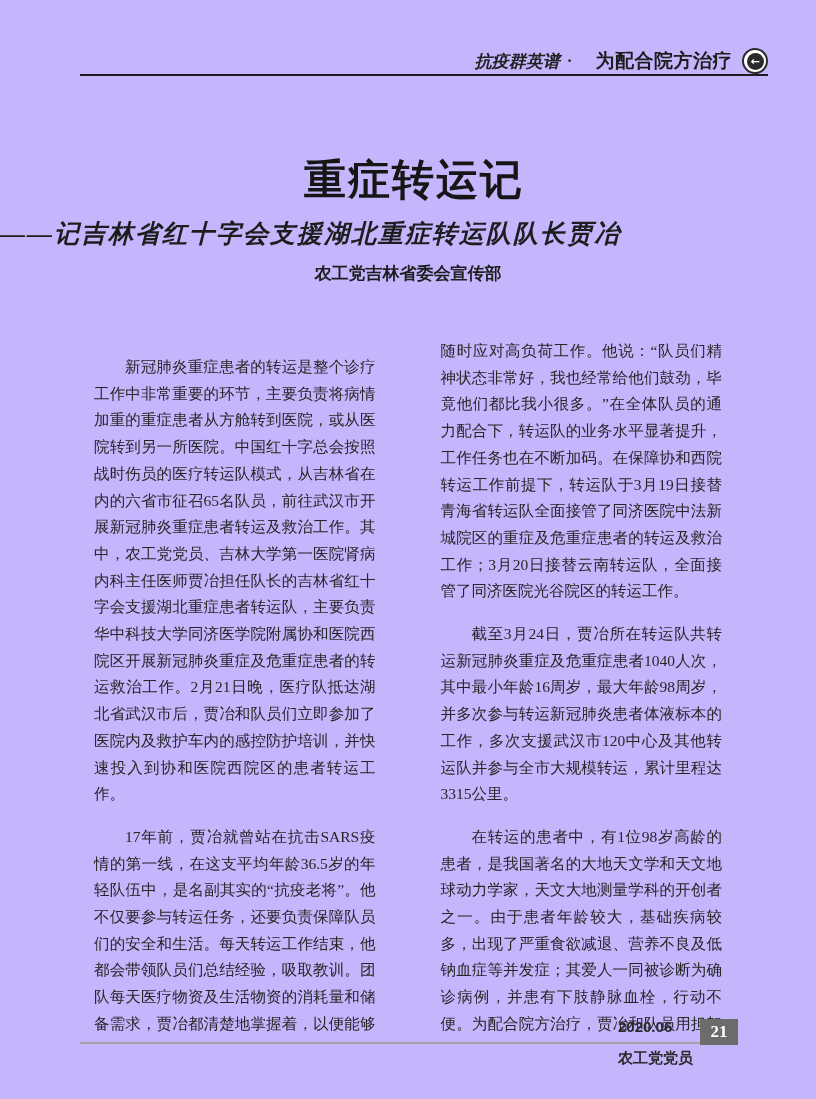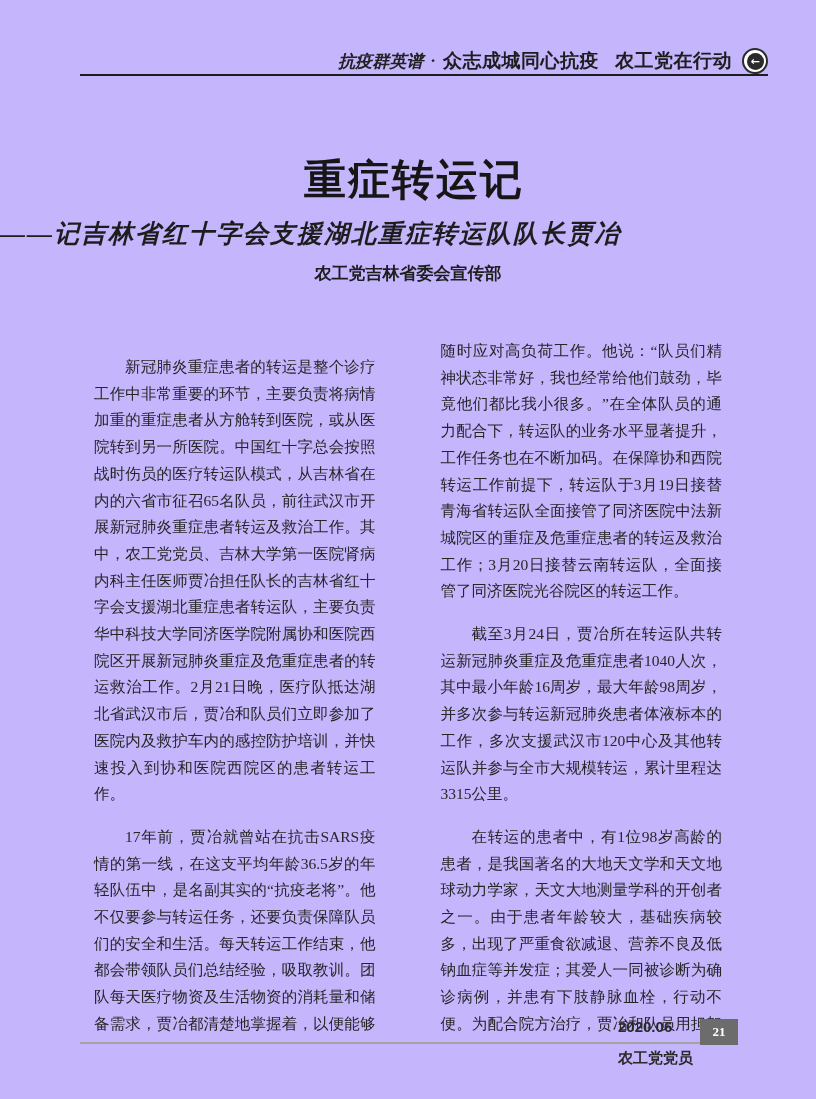--- a/index.html
+++ b/index.html
@@ -30,33 +30,32 @@
   .columns{position:absolute;left:78px;top:338px;width:660px;height:700px;
     column-count:2;column-gap:33px;column-fill:auto;
     font-size:15.5px;line-height:26.7px;text-align:justify;color:#262626;overflow:hidden;}
   .para{margin:16px;text-indent:2em;}
 
   
   .ftr-rule{position:absolute;left:80px;top:1042px;width:622px;height:2px;background:#a3a3a3;}
   .ftr-text{position:absolute;top:1018px;right:123px;display:flex;gap:14px;align-items:baseline;
     font-family:"Liberation Sans","DejaVu Sans",sans-serif;font-weight:700;font-size:15px;color:#2a2a2a;flex-direction:column;}
   .ftr-page{position:absolute;left:700px;top:1019px;width:38px;height:26px;background:#6c6c6c;
-    color:#ffffff;font-family:"Liberation Serif","DejaVu Serif",serif;font-weight:700;font-size:13px;
+    color:#ffffff;font-family:"Liberation Serif","DejaVu Serif",serif;font-weight:700;font-size:17px;
     display:flex;align-items:center;justify-content:center;}
 </style>
 </head>
 <body>
 
 <div class="page">
 
   <div class="hdr-row">
     <span class="hdr-kai">抗疫群英谱</span>
     <span class="hdr-dot">·</span>
-    <span class="hdr-bold">众志成城同心抗疫</span>
-    <span class="hdr-bold hdr-gap">农工党在行动</span>
+    <span class="hdr-bold hdr-gap">为配合院方治疗</span>
     <span class="hdr-icon">
         <span class="hdr-icon-inner">←</span>
       </span>
   </div>
   <div class="hdr-rule"></div>
 
   <h1 class="title">重症转运记</h1>
   <div class="subtitle">——记吉林省红十字会支援湖北重症转运队队长贾冶</div>
   <div class="author">农工党吉林省委会宣传部</div>
 

